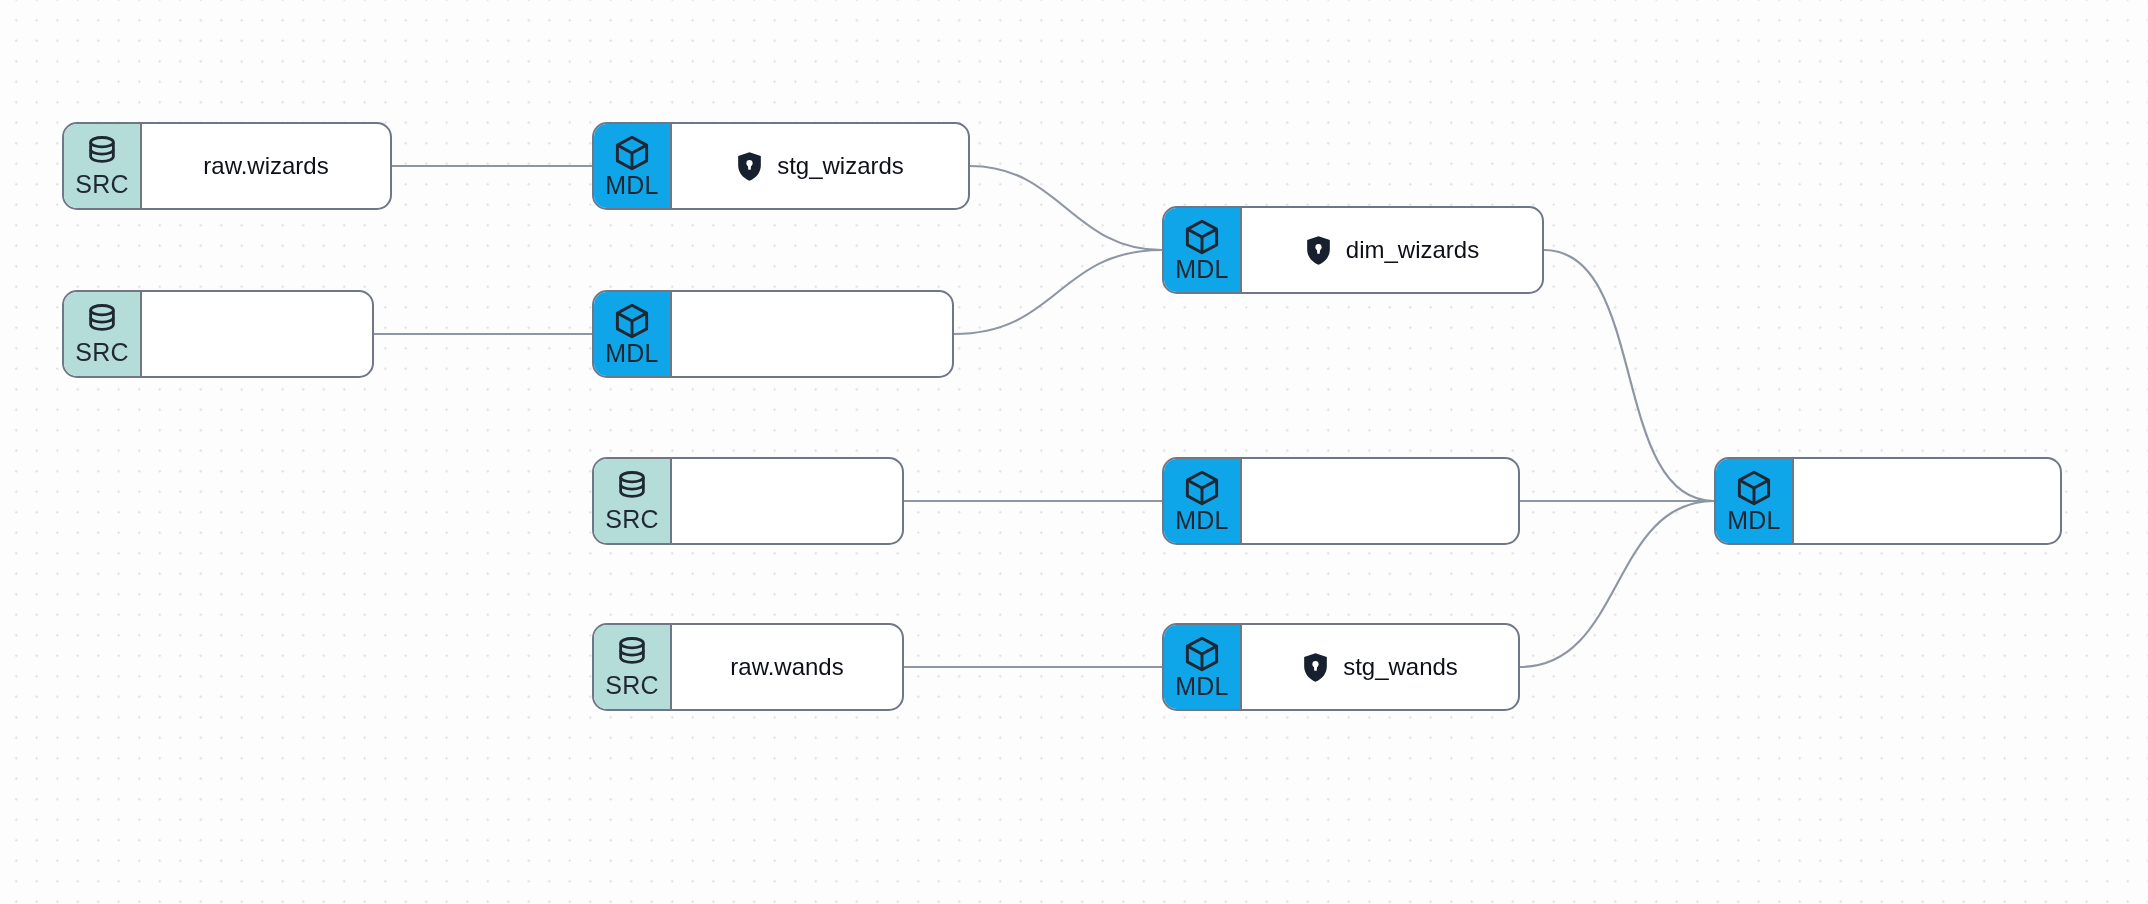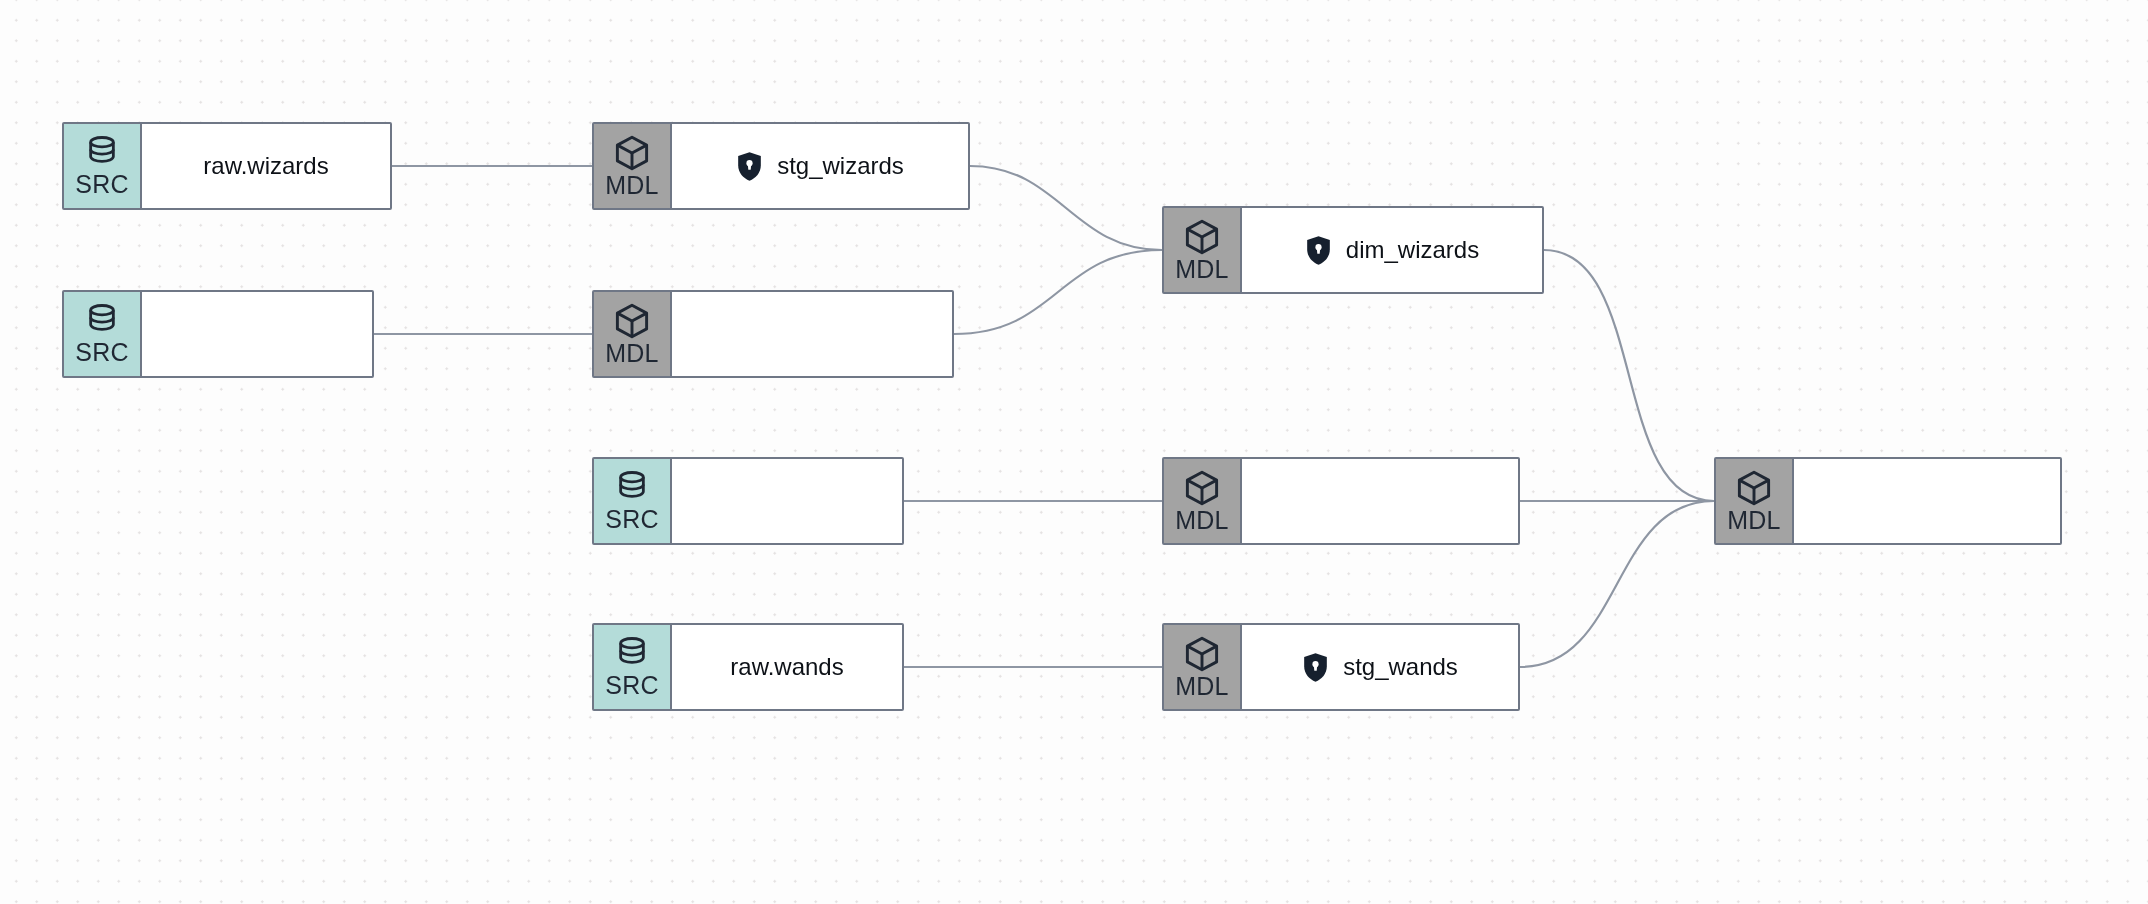--- a/index.html
+++ b/index.html
@@ -19,37 +19,37 @@
   }
   #edge-layer{position:absolute;left:0;top:0;width:2148px;height:904px;pointer-events:none;}
   .edge{fill:none;stroke:#8e96a3;stroke-width:2.2;}
 
   .node{
     position:absolute;
     display:flex;
     align-items:stretch;
     background:#ffffff;
     border:2px solid #6f7786;
-    border-radius:2px;
+    border-radius:15px;
     box-sizing:border-box;
     overflow:hidden;
   }
   .badge{
     width:78px;
     flex:0 0 78px;
     display:flex;
     flex-direction:column;
     align-items:center;
     justify-content:center;
     gap:1px;
     border-right:2px solid #6f7786;
     box-sizing:border-box;
   }
   .badge.src{background:#b4dcd9;}
-  .badge.mdl{background:#a3a3a3;}
+  .badge.mdl{background:#0ea5e9;}
   .badge svg{display:block;}
   .badge-text{
     font-size:25px;
     line-height:1;
     color:#1f2733;
     letter-spacing:.2px;
     font-family:"Liberation Sans", sans-serif;
   }
   .body{
     flex:1 1 auto;

